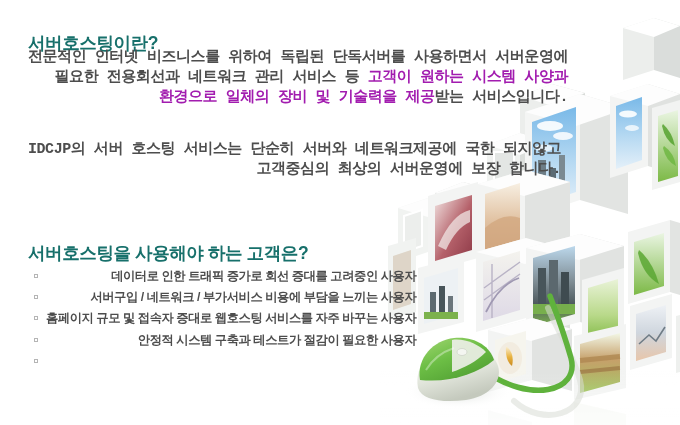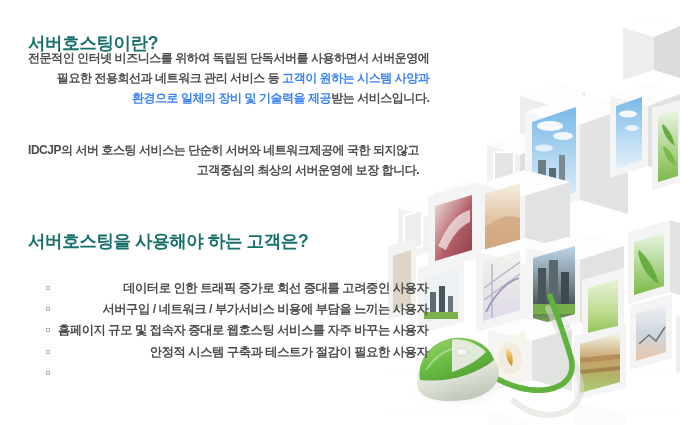--- a/index.html
+++ b/index.html
@@ -31,44 +31,45 @@
 
   .heading {
     color: #17706b;
     font-size: 17.5px;
     font-weight: bold;
     letter-spacing: -0.4px;
     line-height: 1.2;
     white-space: nowrap;
   }
   #heading-1 { position: absolute; left: 0; top: 18px; }
-  #heading-2 { position: absolute; left: 0; top: 216px; }
+  #heading-2 { position: absolute; left: 0; top: 228px; }
 
   .para {
     position: absolute;
     left: 0;
     color: #4d4d4d;
-    font-size: 12px;
+    font-size: 15px;
     font-weight: bold;
     letter-spacing: -0.45px;
     line-height: 20px;
     white-space: nowrap;
+    font-family: Liberation Mono, monospace;
   }
   #para-1 { top: 48px; }
   #para-2 { top: 140px; }
 
   .para .line { display: block; }
-  .hl { color: #3b82f6; }
+  .hl { color: #a21caf; }
 
   
   .bullets {
     position: absolute;
     left: 0;
     top: 262px;
-    margin: 16px;
+    margin: 4px;
     padding: 0;
     list-style: none;
   }
   .bullets li {
     position: relative;
     padding-left: 14px;
     color: #4d4d4d;
     font-size: 12.3px;
     font-weight: bold;
     letter-spacing: -0.45px;

